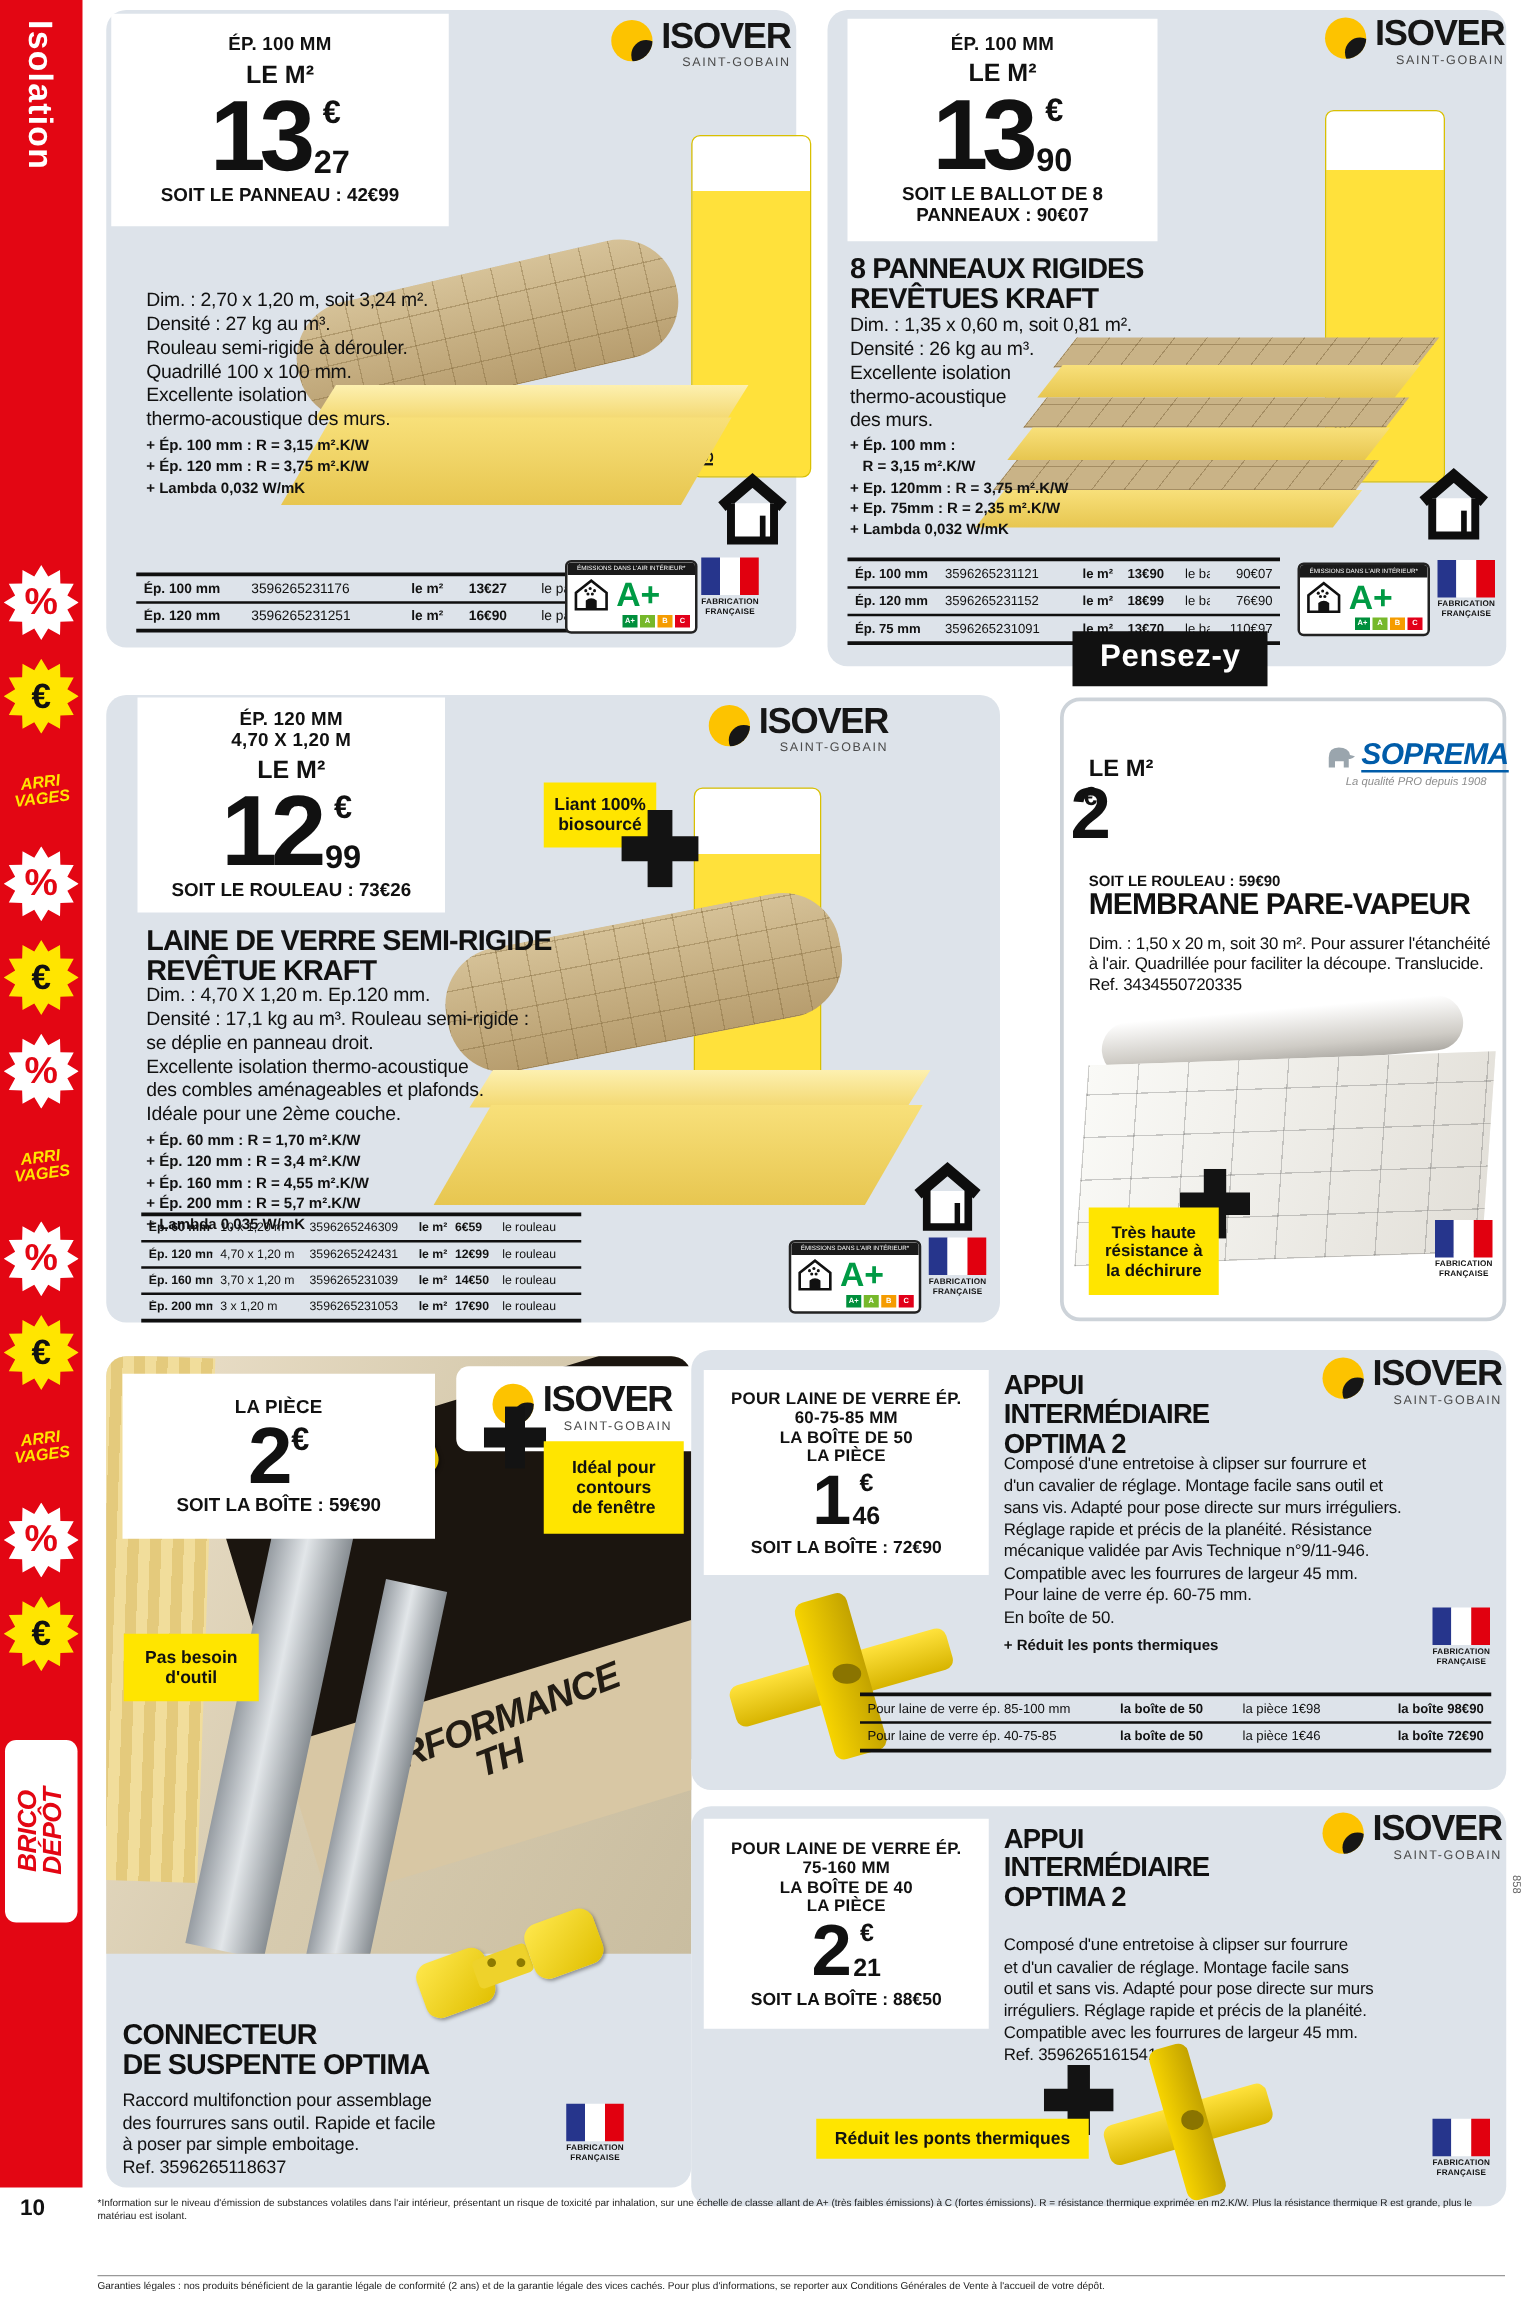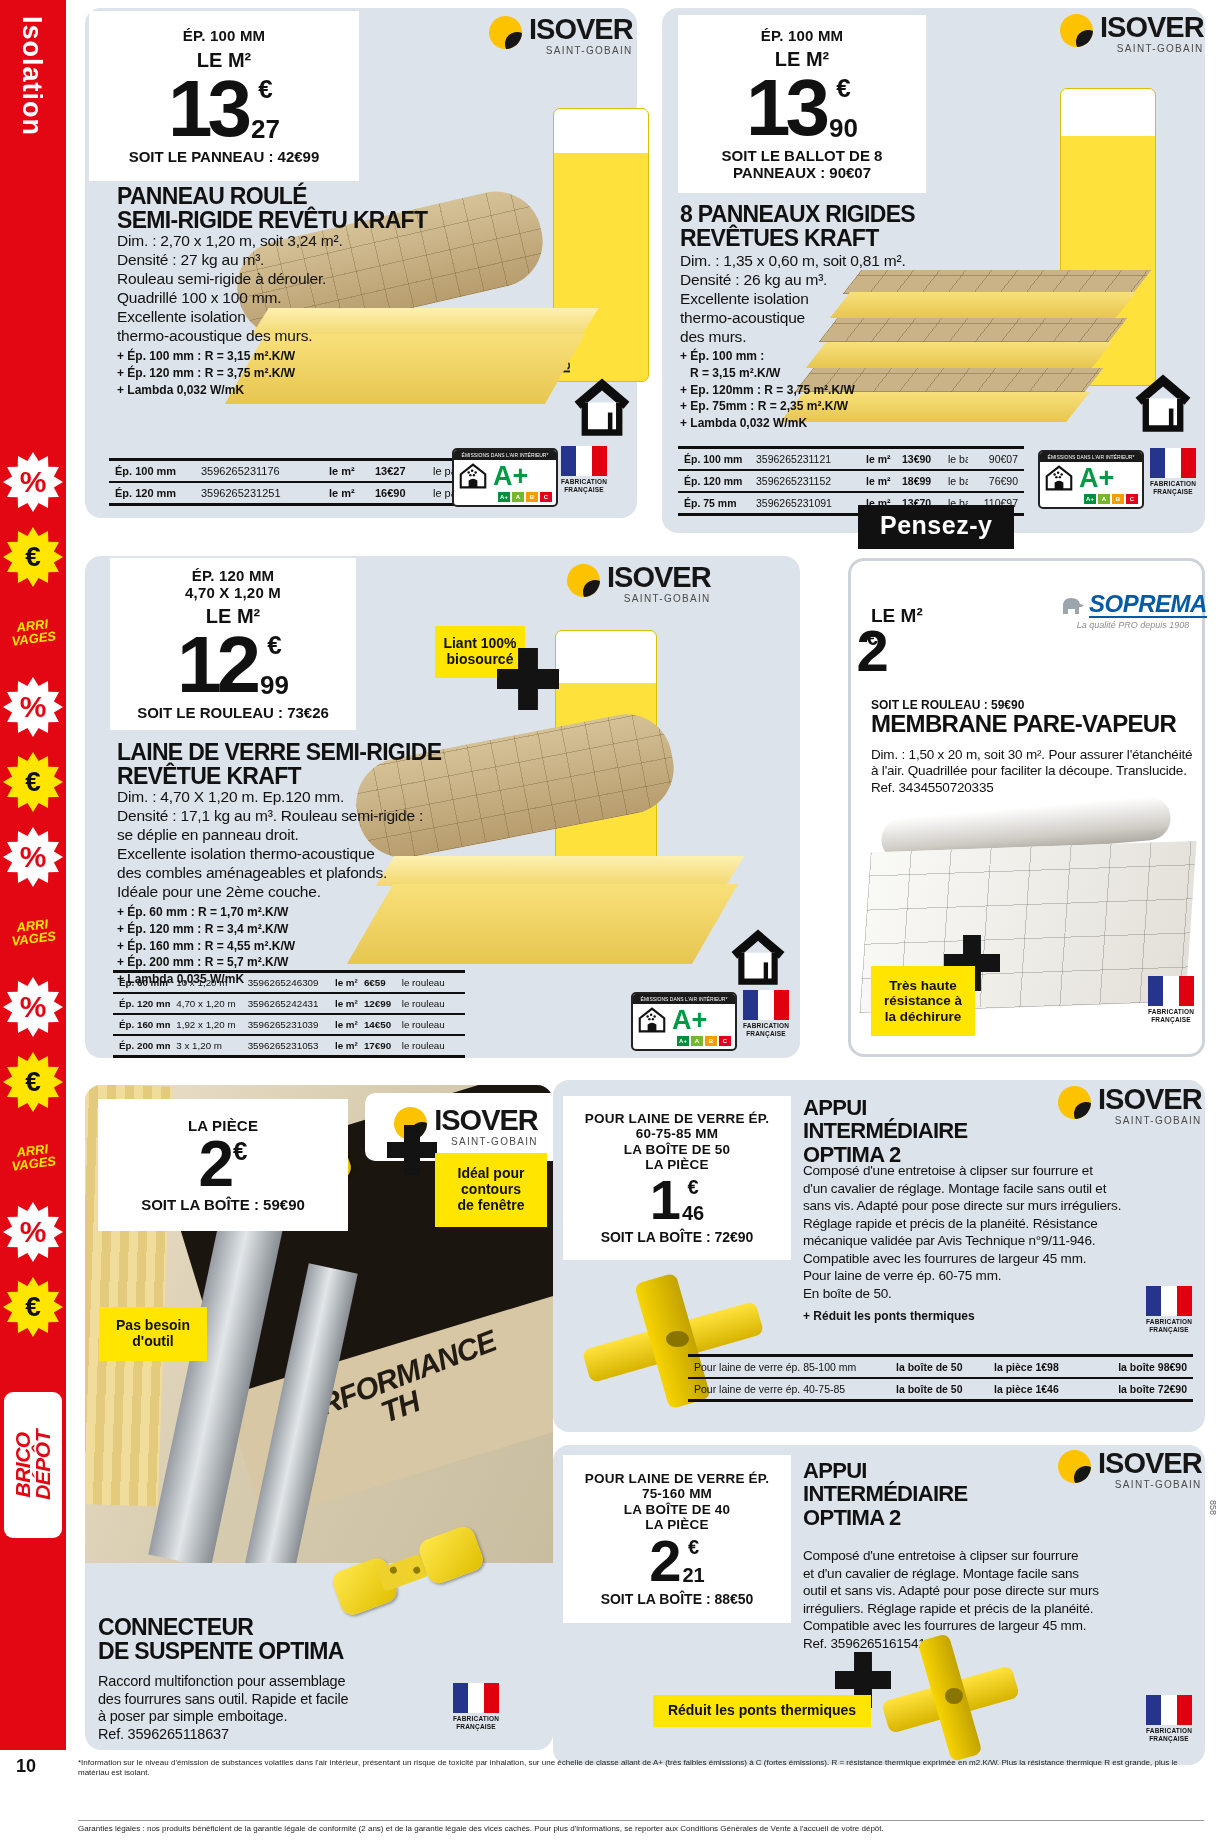--- a/index.html
+++ b/index.html
@@ -52,21 +52,21 @@
   .p2t .tc:nth-child(1){width:66px;font-weight:bold}.p2t .tc:nth-child(2){width:104px}
   .p2t .tc:nth-child(3){width:30px;font-weight:bold}.p2t .tc:nth-child(4){width:40px;font-weight:bold}
   .p2t .tc:nth-child(5){flex:1}.p2t .tc:nth-child(6){width:44px;text-align:right}
   .p3t{font-size:9.8px}
   .p3t .tc:nth-child(1){width:58px;font-weight:bold}.p3t .tc:nth-child(2){width:74px}
   .p3t .tc:nth-child(3){width:92px}.p3t .tc:nth-child(4){width:26px;font-weight:bold}
   .p3t .tc:nth-child(5){width:36px;font-weight:bold}.p3t .tc:nth-child(6){width:58px}
   .p3t .tc:nth-child(7){flex:1;text-align:right}
   .p5t{font-size:10.5px}
   .p5t .tc:nth-child(1){width:196px}.p5t .tc:nth-child(2){width:92px;font-weight:bold}
-  .p5t .tc:nth-child(3){width:110px;font-weight:bold}.p5t .tc:nth-child(4){flex:1;text-align:right;font-weight:bold}
+  .p5t .tc:nth-child(3){width:110px;font-weight:normal}.p5t .tc:nth-child(4){flex:1;text-align:right;font-weight:bold}
 
   
   .isover{display:flex;align-items:flex-start;gap:7px}
   .isover.static{position:static}
   .isover *{position:static}
   .iso-dot{width:33px;height:33px;border-radius:50%;background:#fdc300;position:relative;overflow:hidden;flex:none}
   .iso-dot::after{content:"";position:absolute;right:-22%;bottom:-22%;width:75%;height:75%;background:#161616;border-radius:50%}
   .iso-text{display:flex;flex-direction:column;align-items:flex-end}
   .iso-name{font-weight:bold;font-size:29px;line-height:.9;letter-spacing:-1px;color:#161616}
   .iso-sub{font-size:10px;letter-spacing:1.3px;color:#4a4a4a;margin-top:3px}
@@ -200,22 +200,20 @@
       </div>
       <div class="soit preline">SOIT LE PANNEAU : 42€99</div>
     </div>
     <div class="isover" style="left:404px;top:8px">
       <span class="iso-dot"></span>
       <span class="iso-text">
           <span class="iso-name">ISOVER</span>
           <span class="iso-sub">SAINT-GOBAIN</span>
         </span>
     </div>
-    <div class="ptitle preline" style="left:32px;top:176px;width:400px">PANNEAU ROULÉ
-SEMI-RIGIDE REVÊTU KRAFT</div>
     <div class="pdesc preline" style="left:32px;top:224px;width:280px">Dim. : 2,70 x 1,20 m, soit 3,24 m².
 Densité : 27 kg au m³.
 Rouleau semi-rigide à dérouler.
 Quadrillé 100 x 100 mm.
 Excellente isolation
 thermo-acoustique des murs.</div>
     <div class="pbul" style="left:32px;top:340px;width:300px">
       <div>+ Ép. 100 mm : R = 3,15 m².K/W</div>
       <div>+ Ép. 120 mm : R = 3,75 m².K/W</div>
       <div>+ Lambda 0,032 W/mK</div>
@@ -446,21 +444,21 @@
         <span class="tc">Ép. 120 mm</span>
           <span class="tc">4,70 x 1,20 m</span>
           <span class="tc">3596265242431</span>
           <span class="tc">le m²</span>
           <span class="tc">12€99</span>
           <span class="tc">le rouleau</span>
           <span class="tc">73€26</span>
       </div>
       <div class="trow">
         <span class="tc">Ép. 160 mm</span>
-          <span class="tc">1,92 x 1,20 m</span>
+          <span class="tc">3,70 x 1,20 m</span>
           <span class="tc">3596265231039</span>
           <span class="tc">le m²</span>
           <span class="tc">14€50</span>
           <span class="tc">le rouleau</span>
           <span class="tc">64€38</span>
       </div>
       <div class="trow">
         <span class="tc">Ép. 200 mm</span>
           <span class="tc">3 x 1,20 m</span>
           <span class="tc">3596265231053</span>

